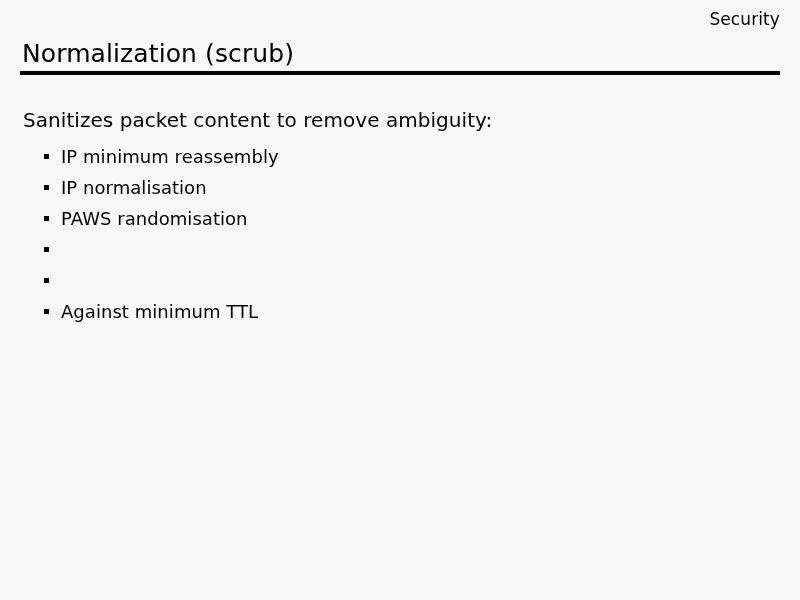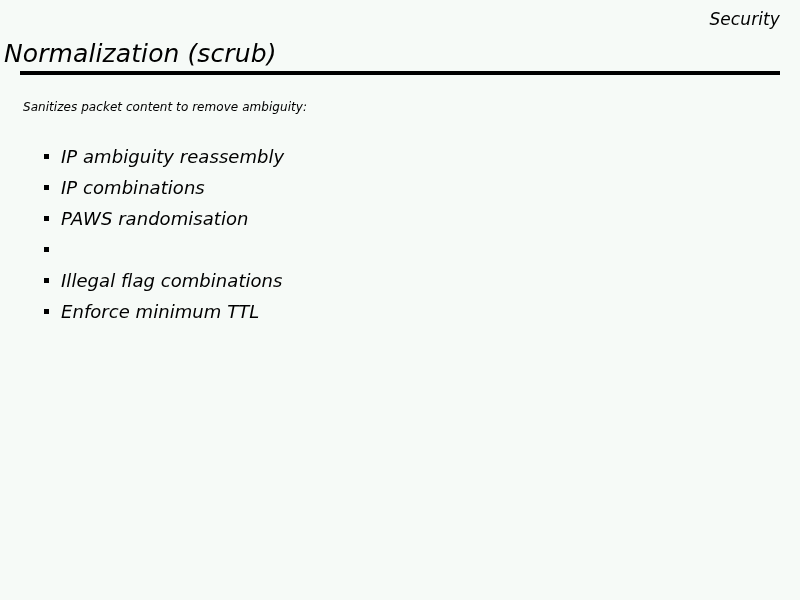--- a/index.html
+++ b/index.html
@@ -11,34 +11,33 @@
     height: 600px;
     background: #f6faf7;
     font-family: "DejaVu Sans", sans-serif;
     color: #000000;
     overflow: hidden;
     position: relative;
   }
   .slide {
     position: absolute;
     inset: 0;
-    font-style: italic;
   }
   .header-label {
     position: absolute;
     top: 9px;
     right: 20px;
     font-size: 17px;
     line-height: 21px;
     letter-spacing: 0.1px;
     white-space: nowrap;
   }
   .slide-title {
     position: absolute;
-    left: 4px;
+    left: 22px;
     top: 39px;
     font-size: 25px;
     line-height: 30px;
     letter-spacing: 0.1px;
     white-space: nowrap;
   }
   .title-rule {
     position: absolute;
     left: 20px;
     top: 71px;
@@ -48,22 +47,22 @@
   }
   .body-area {
     position: absolute;
     left: 0;
     top: 0;
     width: 800px;
   }
   .intro-line {
     position: absolute;
     left: 23px;
-    top: 96px;
-    font-size: 12px;
+    top: 109px;
+    font-size: 20px;
     line-height: 23px;
     letter-spacing: 0.05px;
     white-space: nowrap;
     text-align: right;
   }
   .bullet-list {
     position: absolute;
     left: 44px;
     top: 141px;
     margin: 0;
@@ -103,37 +102,36 @@
 
   <div class="title-rule"></div>
 
   <div class="body-area">
 
     <div class="intro-line">Sanitizes packet content to remove ambiguity:</div>
 
     <ul class="bullet-list">
       <li class="bullet-item">
         <span class="bullet-marker"></span>
-        <span class="bullet-text">IP ambiguity reassembly</span>
+        <span class="bullet-text">IP minimum reassembly</span>
       </li>
       <li class="bullet-item">
         <span class="bullet-marker"></span>
-        <span class="bullet-text">IP combinations</span>
+        <span class="bullet-text">IP normalisation</span>
       </li>
       <li class="bullet-item">
         <span class="bullet-marker"></span>
         <span class="bullet-text">PAWS randomisation</span>
       </li>
       <li class="bullet-item">
         <span class="bullet-marker"></span>
       </li>
       <li class="bullet-item">
         <span class="bullet-marker"></span>
-        <span class="bullet-text">Illegal flag combinations</span>
       </li>
       <li class="bullet-item">
         <span class="bullet-marker"></span>
-        <span class="bullet-text">Enforce minimum TTL</span>
+        <span class="bullet-text">Against minimum TTL</span>
       </li>
     </ul>
 
   </div>
 </div>
 
 </body></html>

